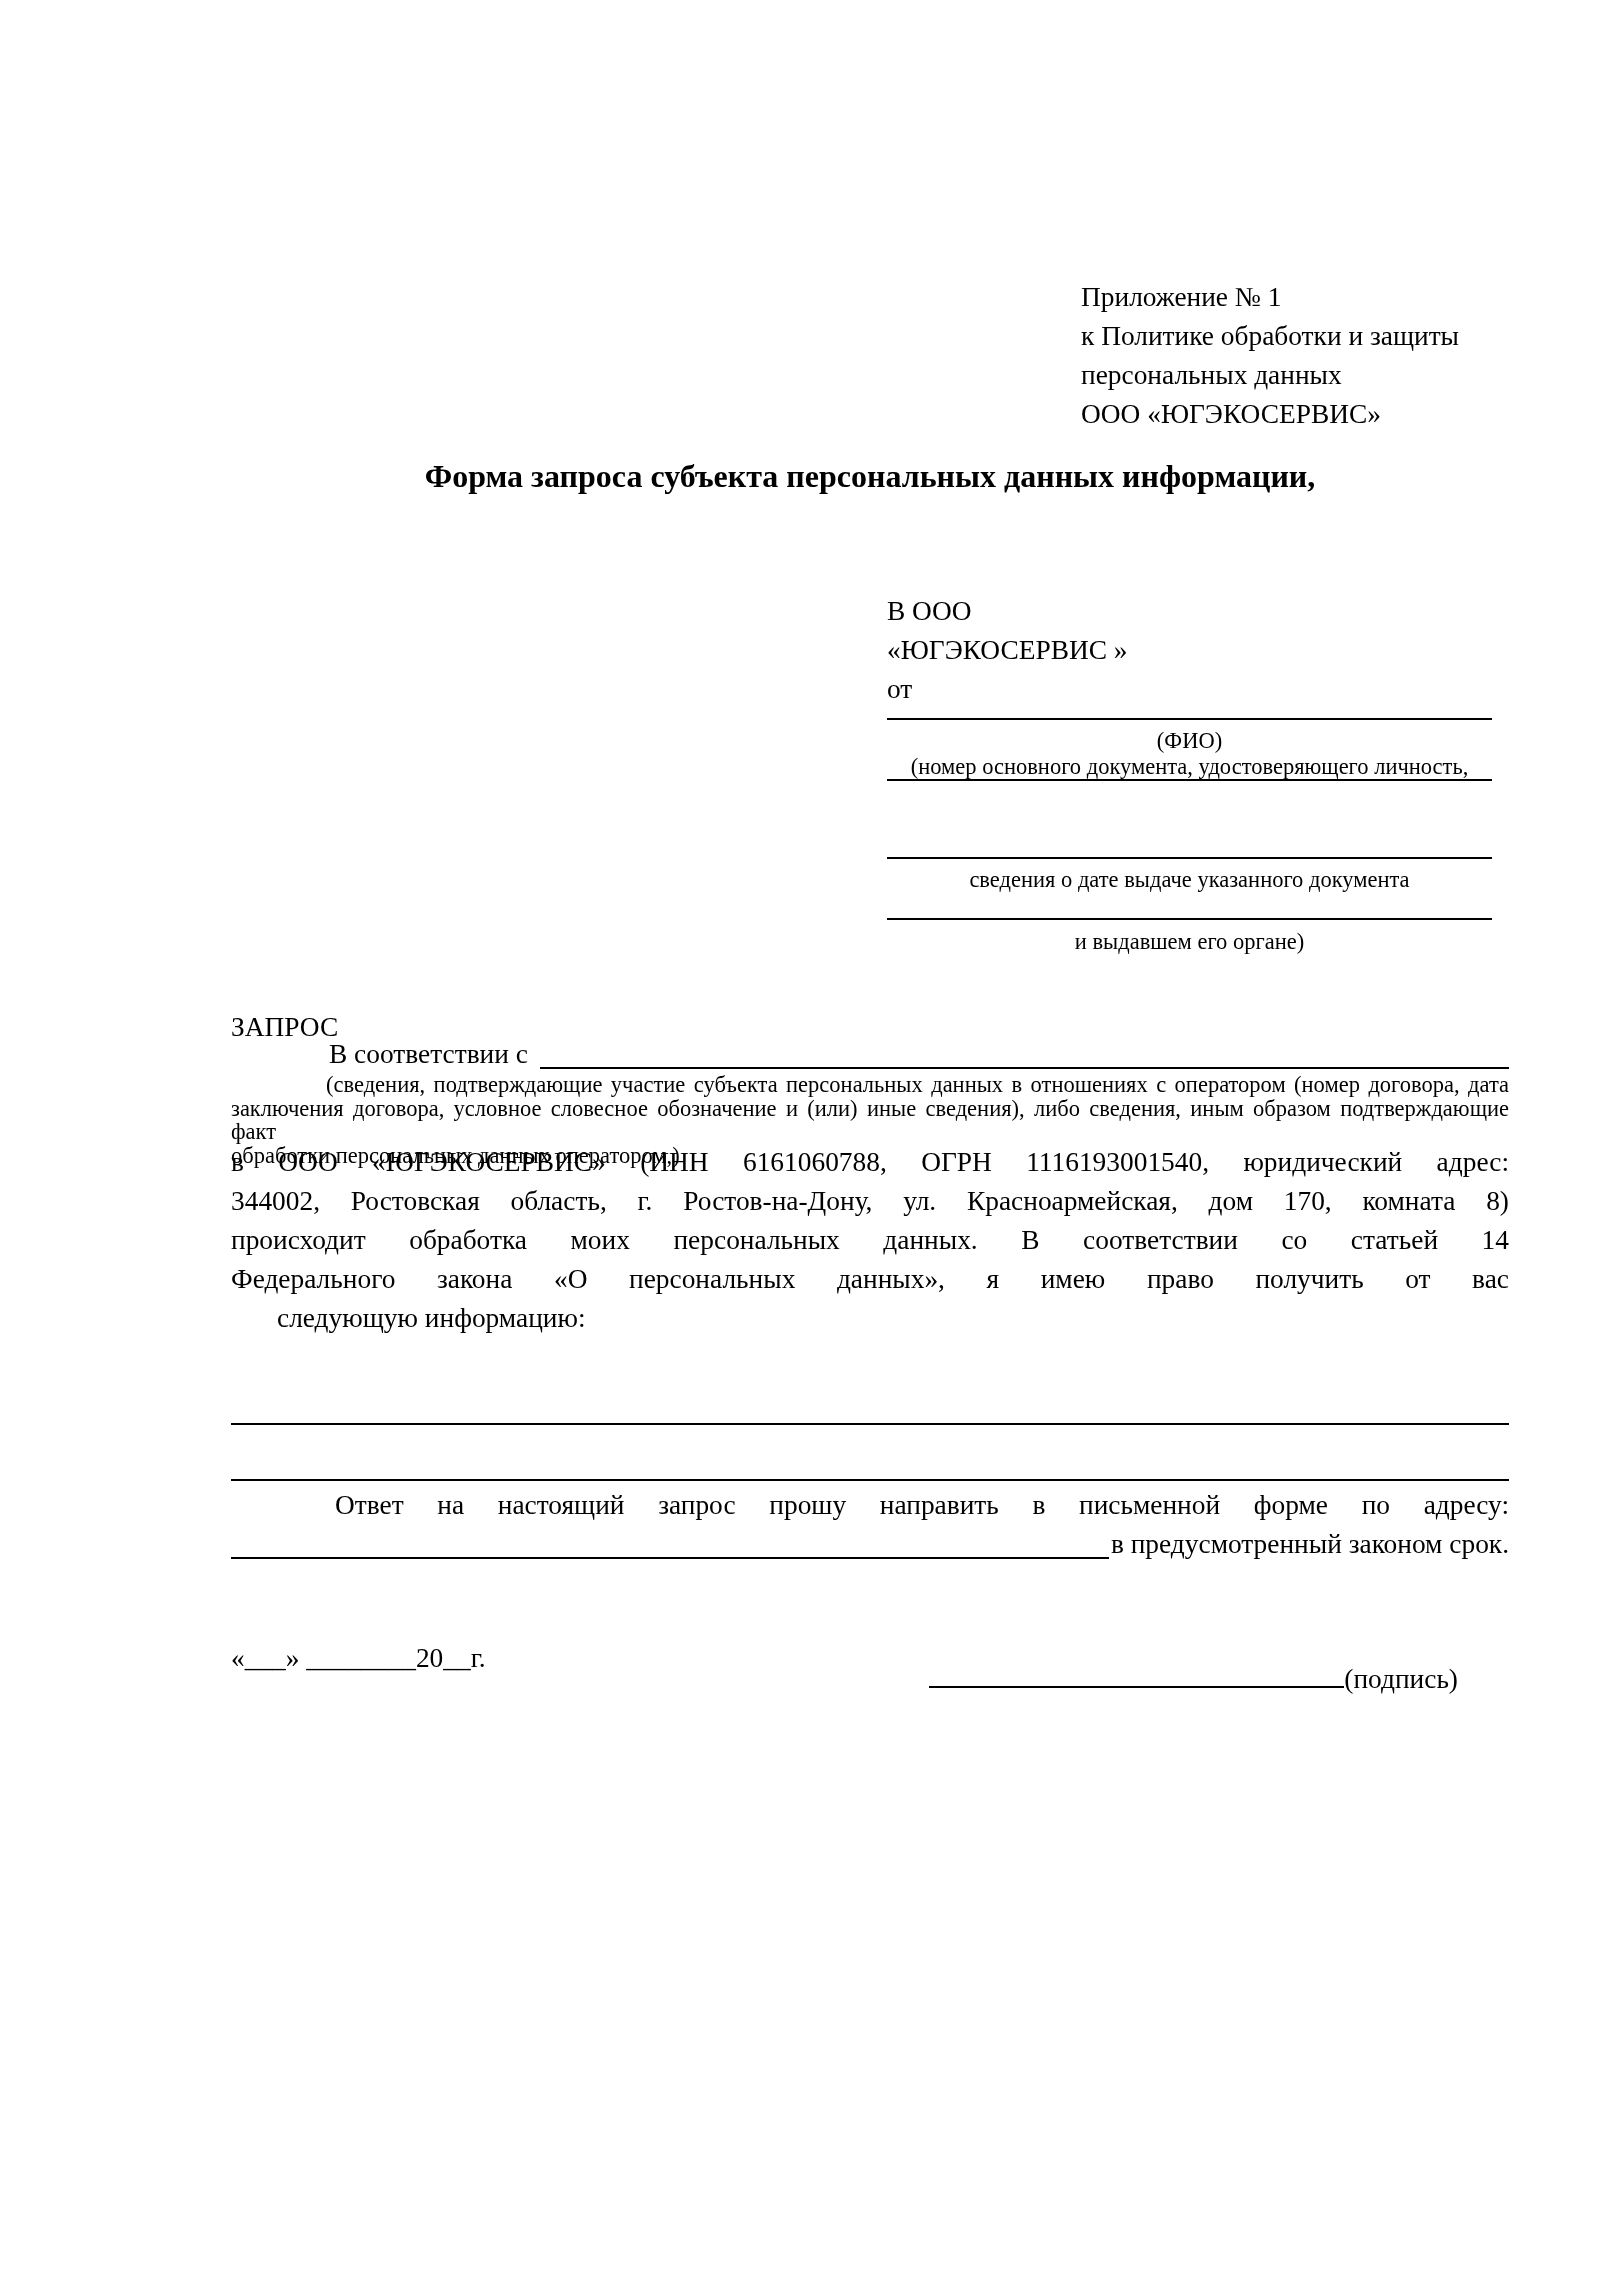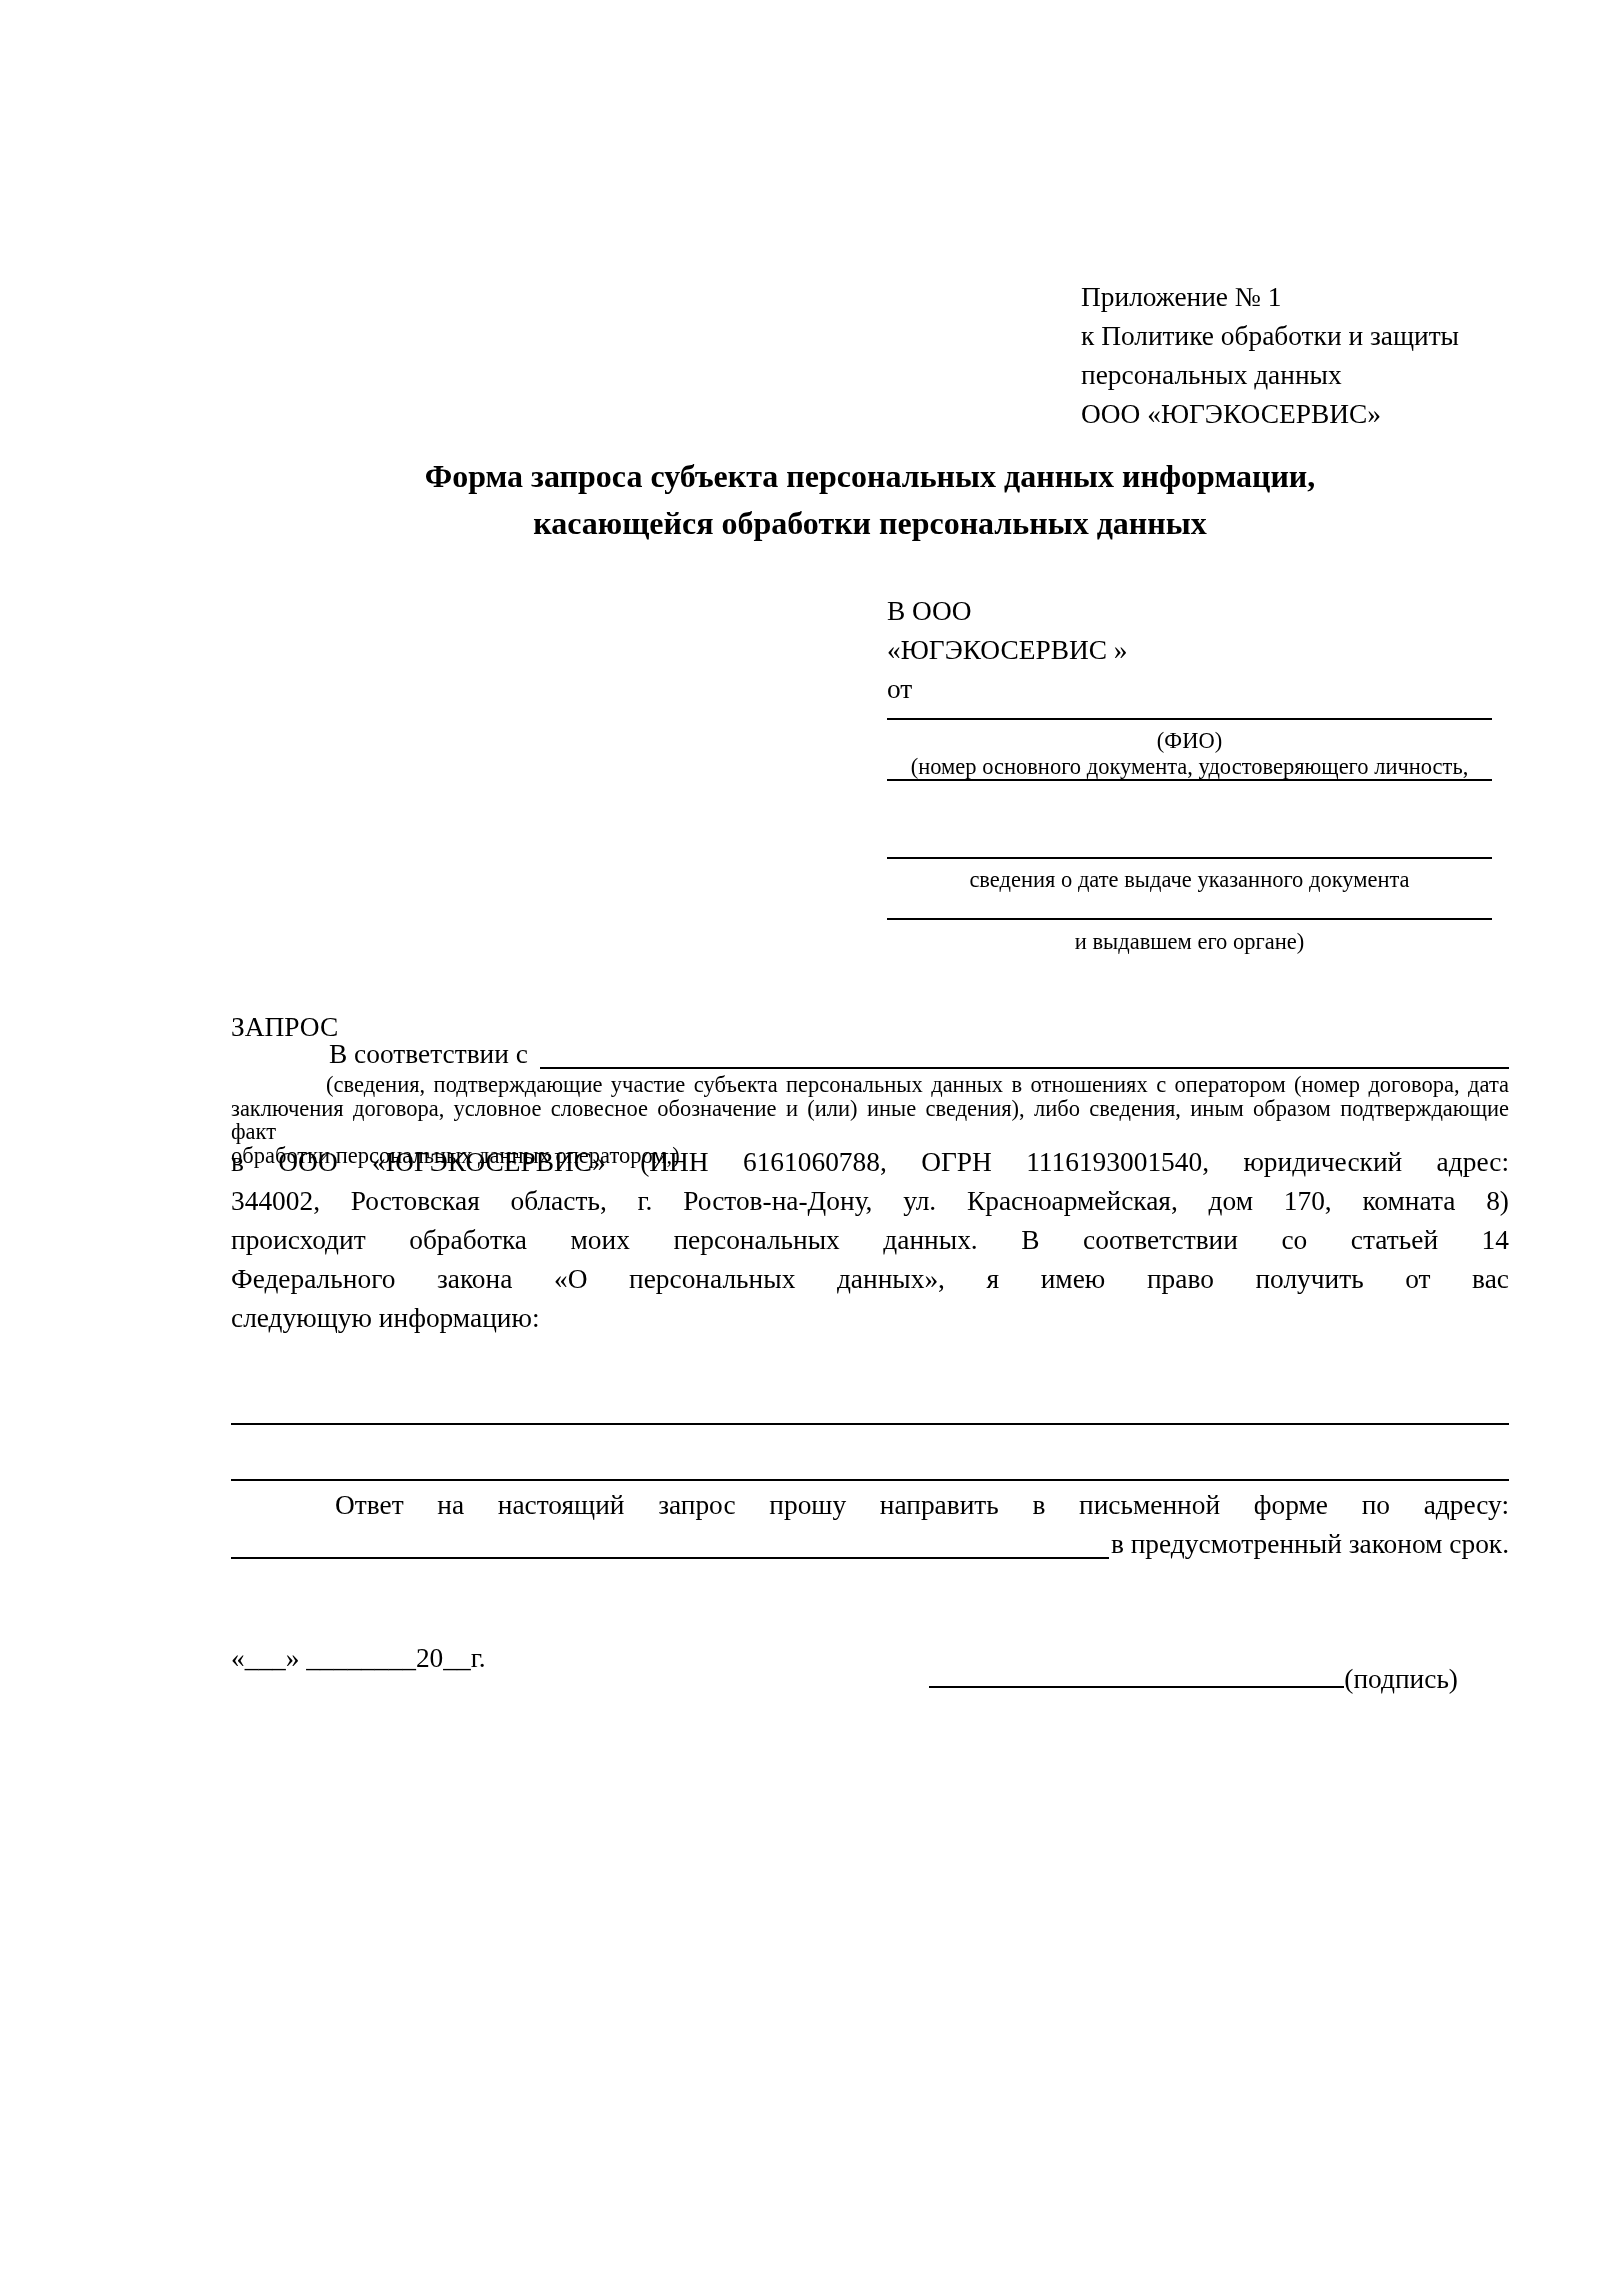--- a/index.html
+++ b/index.html
@@ -45,21 +45,21 @@
   .footnote {
     left: 231px; top: 1073px; width: 1278px;
     font-size: 22.5px; line-height: 23.5px;
   }
   .footnote .fn-line { text-align: justify; text-align-last: justify; }
   .footnote .fn-line.first { text-indent: 95px; }
   .footnote .fn-line.last { text-align: left; text-align-last: left; }
 
   .body-par { left: 231px; top: 1143px; width: 1278px; }
   .jline { text-align: justify; text-align-last: justify; }
-  .lline { text-align: left; }
+  .lline { text-align: left; margin-left: 46px; }
 
   .blank-rule { left: 231px; width: 1278px; height: 0; border-top: 2.9px solid #000; }
   .blank-rule.r1 { top: 1423px; }
   .blank-rule.r2 { top: 1479px; }
 
   .otvet-l1 { left: 231px; top: 1486px; width: 1278px; text-indent: 104px; }
   .otvet-l2 { left: 231px; top: 1525px; width: 1278px; display: flex; }
   .otvet-l2 .suffix { flex: none; white-space: nowrap; }
   .otvet-l2 .blank-addr { flex: 1 1 auto; border-bottom: 2.9px solid #000; margin: 0 2px 4.9px 0; }
 
@@ -85,21 +85,20 @@
 
   <div class="abs appendix">
     <div>Приложение № 1</div>
     <div>к Политике обработки и защиты</div>
     <div>персональных данных</div>
     <div>ООО «ЮГЭКОСЕРВИС»</div>
   </div>
 
   <div class="abs doc-title">
     <div>Форма запроса субъекта персональных данных информации,</div>
-    <div>касающейся обработки персональных данных</div>
   </div>
 
   <div class="abs addressee-intro">
     <div>В ООО</div>
     <div>«ЮГЭКОСЕРВИС »</div>
     <div>от</div>
   </div>
 
   <div class="abs field-rule" style="top:718px"></div>
   <div class="abs field-caption" style="top:726px">(ФИО)</div>

